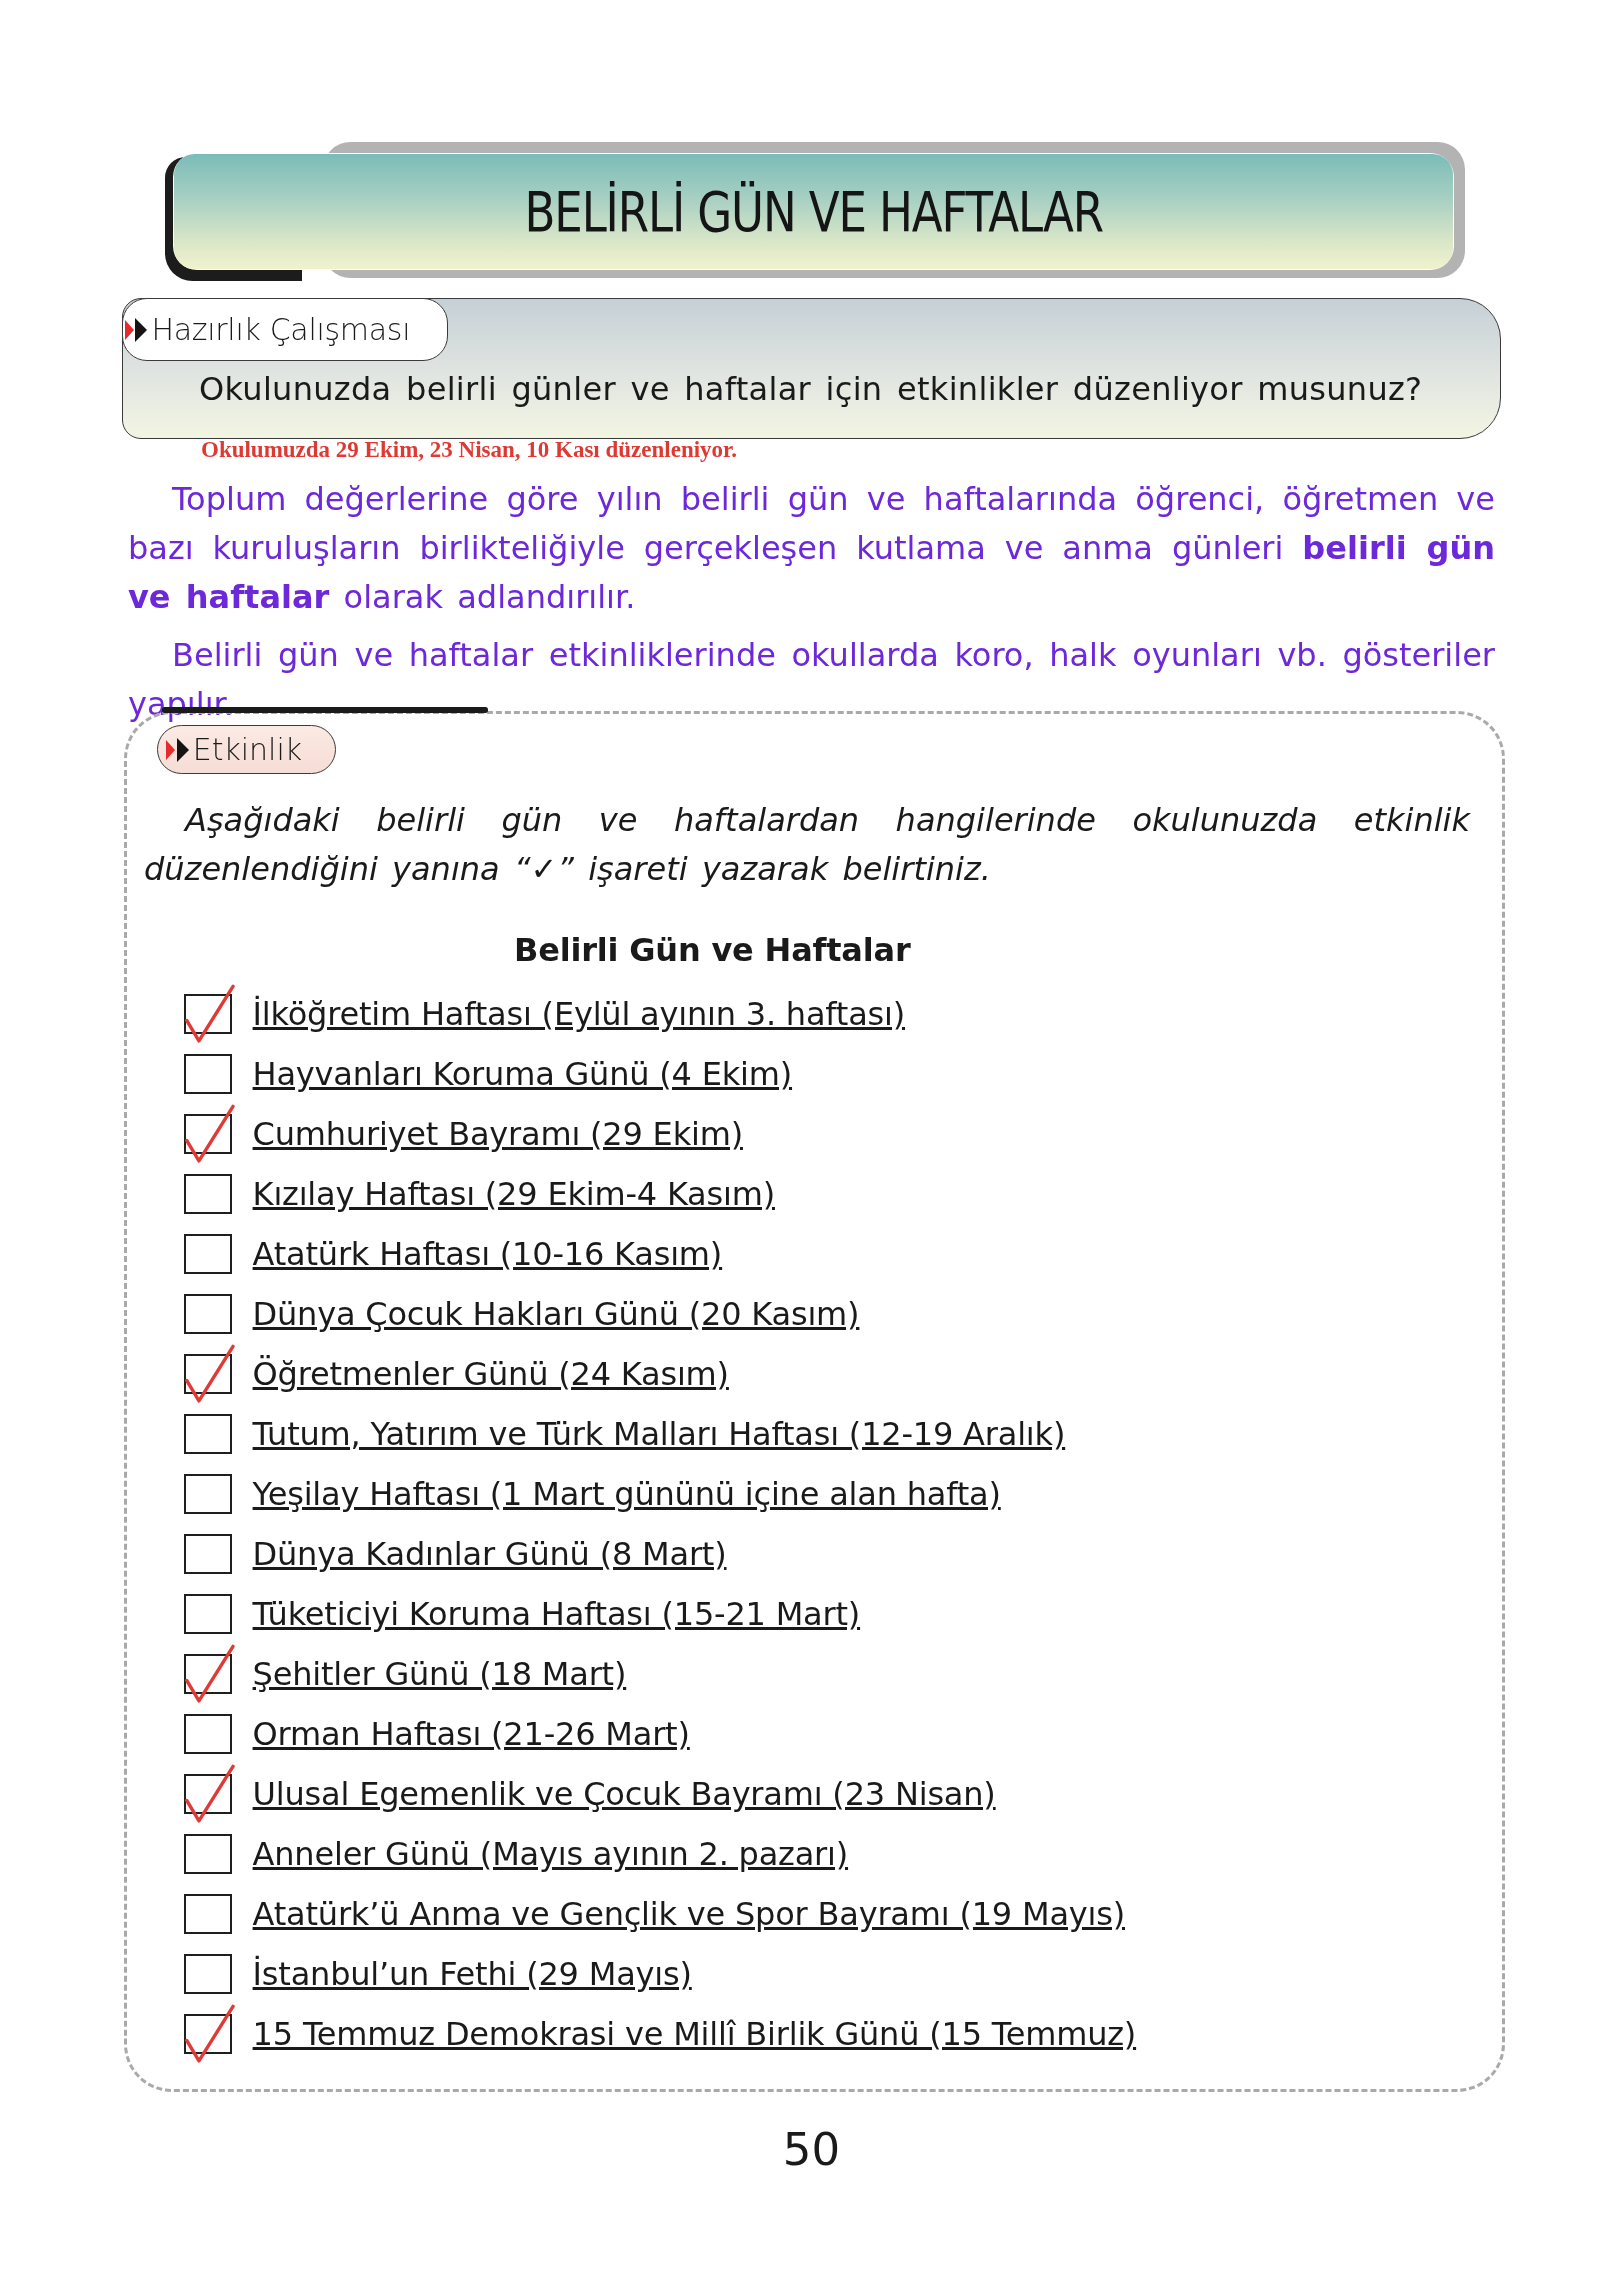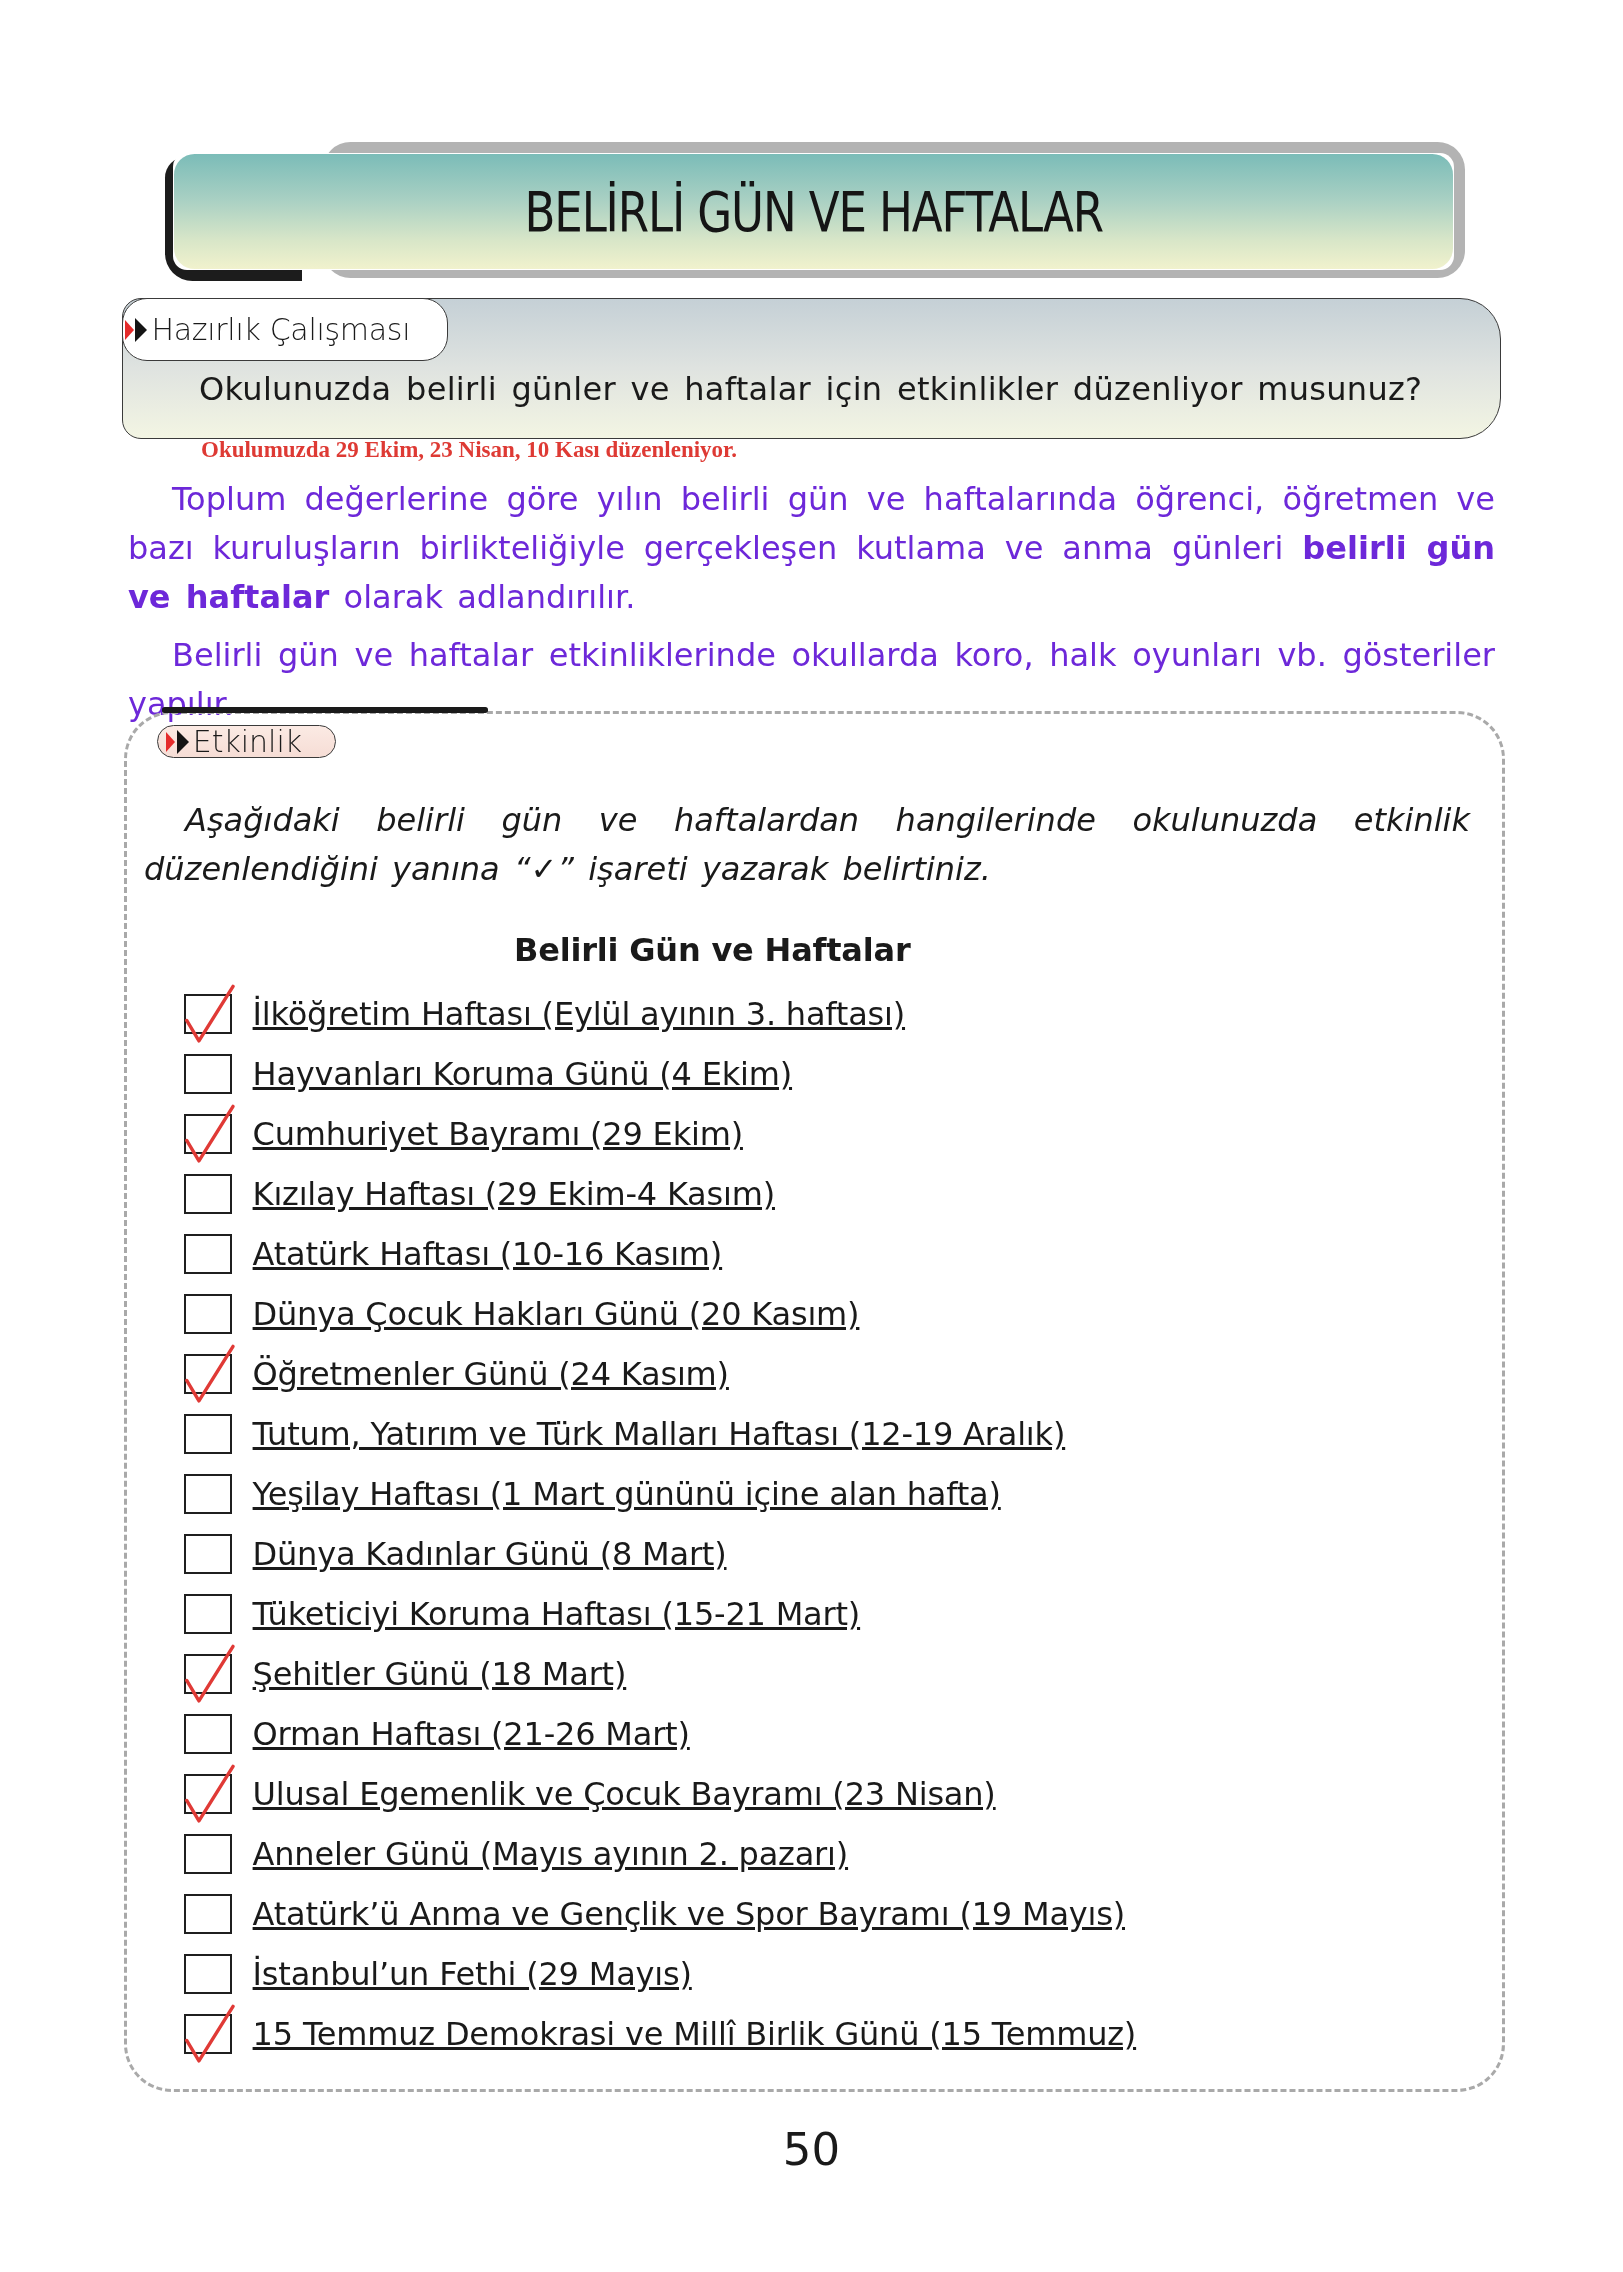--- a/index.html
+++ b/index.html
@@ -10,21 +10,21 @@
   .title-shadow-back {
     position: absolute; left: 323px; top: 142px; width: 1142px; height: 136px;
     background: #b3b3b3; border-radius: 27.5px;
   }
   .title-shadow-black {
     position: absolute; left: 165px; top: 157px; width: 137px; height: 124px;
     background: #1c1c1c; border-radius: 20.6px 0 0 27.5px;
   }
   .title-box {
     position: absolute; left: 173px; top: 153px; width: 1281px; height: 117px;
-    background: #ffffff; border-radius: 14px; padding: 1px;
+    background: #ffffff; border-radius: 24px; padding: 1px;
   }
   .title-inner {
     width: 100%; height: 100%; border-radius: 20.6px;
     background: linear-gradient(to bottom, #7bbcb8 0%, #a9d0c3 40%, #d8e6c8 75%, #f1f2cd 100%);
     display: flex; align-items: center; justify-content: center;
   }
   .title-text {
     font-family: "DejaVu Sans", sans-serif; font-size: 55px; letter-spacing: -1.4px;
     transform: scaleX(0.82); color: #151515; font-weight: normal;
   }
@@ -67,21 +67,21 @@
   
   .activity-box {
     position: absolute; left: 124px; top: 711px; width: 1381px; height: 1381px;
     border: 3.4px dashed #a9a9a9; border-radius: 48px;
   }
   .activity-topbar {
     position: absolute; left: 162px; top: 707px; width: 326px; height: 6.2px;
     background: #1a1a1a; border-radius: 2.7px;
   }
   .activity-tag {
-    position: absolute; left: 157px; top: 725px; width: 179px; height: 33px;
+    position: absolute; left: 157px; top: 725px; width: 179px; height: 49px;
     border: 1.4px solid #3a3a3a; border-radius: 25px;
     background: linear-gradient(to bottom, #fbeae4, #f6ddd5);
     display: flex; align-items: center; padding-left: 8.2px;
   }
   .activity-tag-label { font-size: 30px; color: #1a1a1a; font-weight: 200; }
   .instructions {
     position: absolute; left: 144px; top: 796px; width: 1326px; font-size: 32px; line-height: 49px;
     text-align: justify; text-align-last: left; word-spacing: 4.1px; color: #1a1a1a; font-style: italic;
   }
   .instructions .indent { display: inline-block; width: 41px; }

